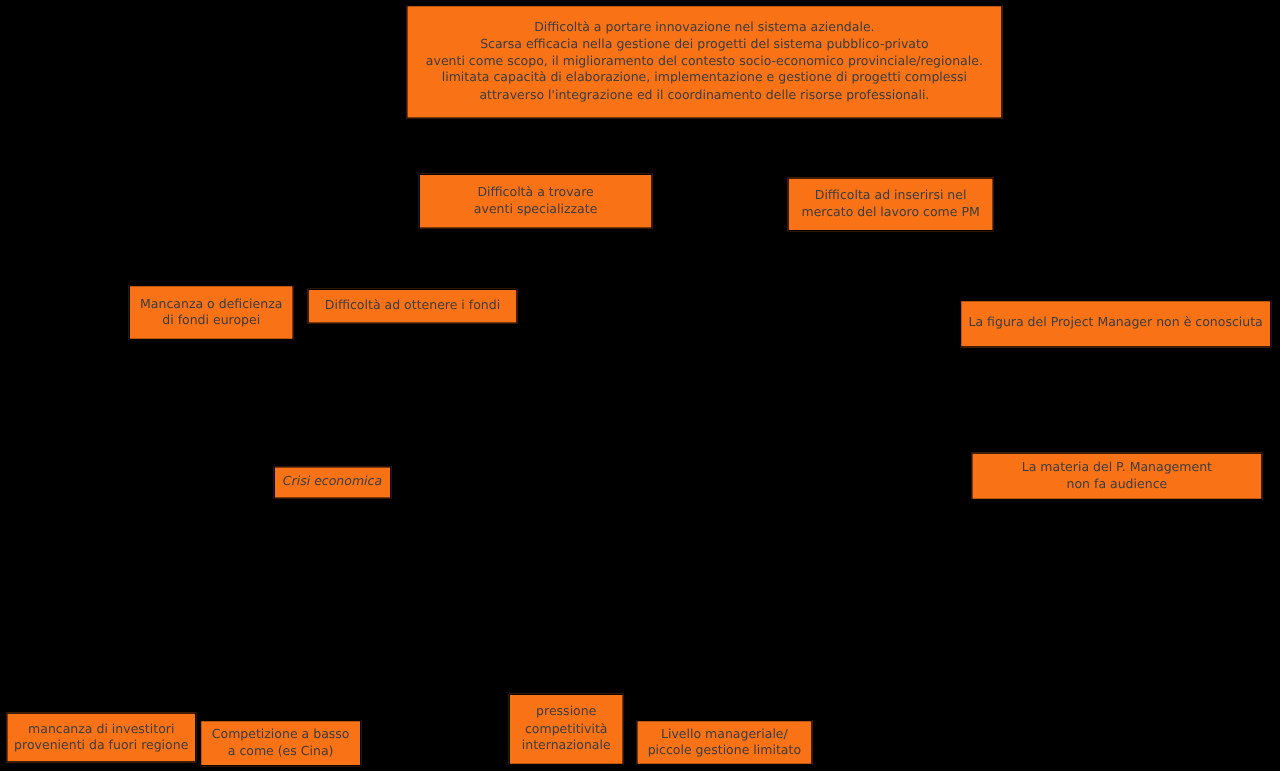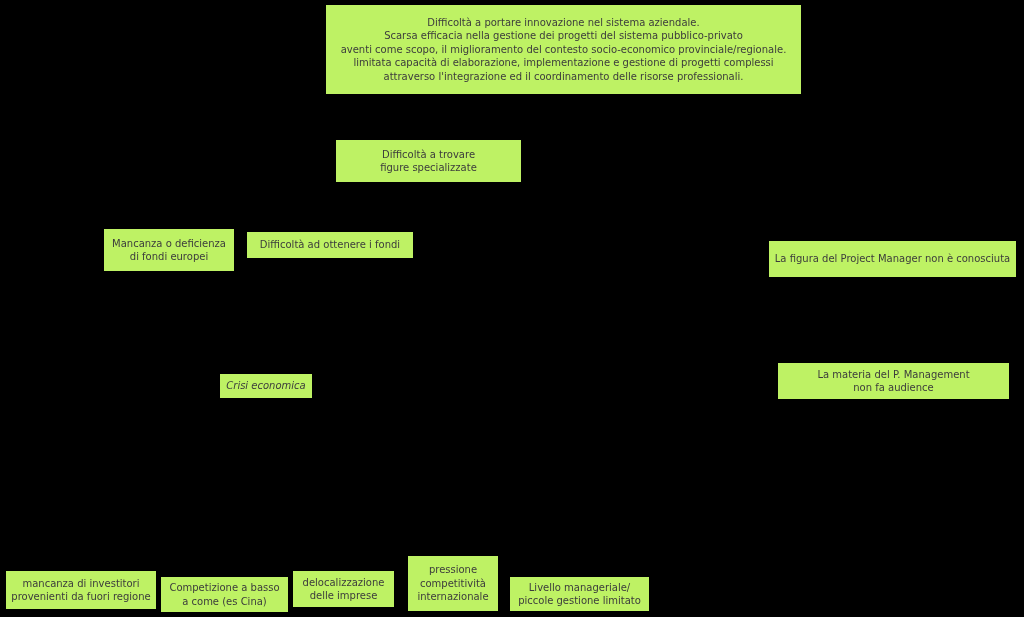--- a/index.html
+++ b/index.html
@@ -10,21 +10,21 @@
   #canvas {
     position: relative;
     width: 1024px;
     height: 617px;
     background: #000;
     overflow: hidden;
     font-family: "DejaVu Sans", "Liberation Sans", sans-serif;
   }
   .node {
     position: absolute;
-    background: #bef264;
+    background: #f97316;
     border: 1px solid #000000;
     box-sizing: border-box;
     display: flex;
     align-items: center;
     justify-content: center;
     text-align: center;
     color: #3c3c3c;
     font-size: 10px;
     line-height: 1.35;
     white-space: pre-line;
@@ -39,44 +39,44 @@
 
 <div id="canvas">
 
   <div class="node root" style="left:325px; top:4px; width:477px; height:91px;">Difficoltà a portare innovazione nel sistema aziendale.
 Scarsa efficacia nella gestione dei progetti del sistema pubblico-privato
 aventi come scopo, il miglioramento del contesto socio-economico provinciale/regionale.
 limitata capacità di elaborazione, implementazione e gestione di progetti complessi
 attraverso l'integrazione ed il coordinamento delle risorse professionali.</div>
 
   <div class="node" style="left:335px; top:139px; width:187px; height:44px;">Difficoltà a trovare
-figure specializzate</div>
+aventi specializzate</div>
 
+  <div class="node" style="left:630px; top:142px; width:165px; height:43px;">Difficolta ad inserirsi nel
+mercato del lavoro come PM</div>
 
   <div class="node" style="left:103px; top:228px; width:132px; height:44px;">Mancanza o deficienza
 di fondi europei</div>
 
   <div class="node" style="left:246px; top:231px; width:168px; height:28px;">Difficoltà ad ottenere i fondi</div>
 
 
   <div class="node" style="left:768px; top:240px; width:249px; height:38px;">La figura del Project Manager non è conosciuta</div>
 
   <div class="node" style="left:219px; top:373px; width:94px; height:26px;font-style:italic;">Crisi economica</div>
 
   <div class="node" style="left:777px; top:362px; width:233px; height:38px;">La materia del P. Management
 non fa audience</div>
 
   <div class="node" style="left:5px; top:570px; width:152px; height:40px;">mancanza di investitori
 provenienti da fuori regione</div>
 
   <div class="node" style="left:160px; top:576px; width:129px; height:37px;">Competizione a basso
 a come (es Cina)</div>
 
-  <div class="node" style="left:292px; top:570px; width:103px; height:38px;">delocalizzazione
-delle imprese</div>
 
   <div class="node" style="left:407px; top:555px; width:92px; height:57px;">pressione
 competitività
 internazionale</div>
 
   <div class="node" style="left:509px; top:576px; width:141px; height:36px;">Livello manageriale/
 piccole gestione limitato</div>
 
 
 </div>

